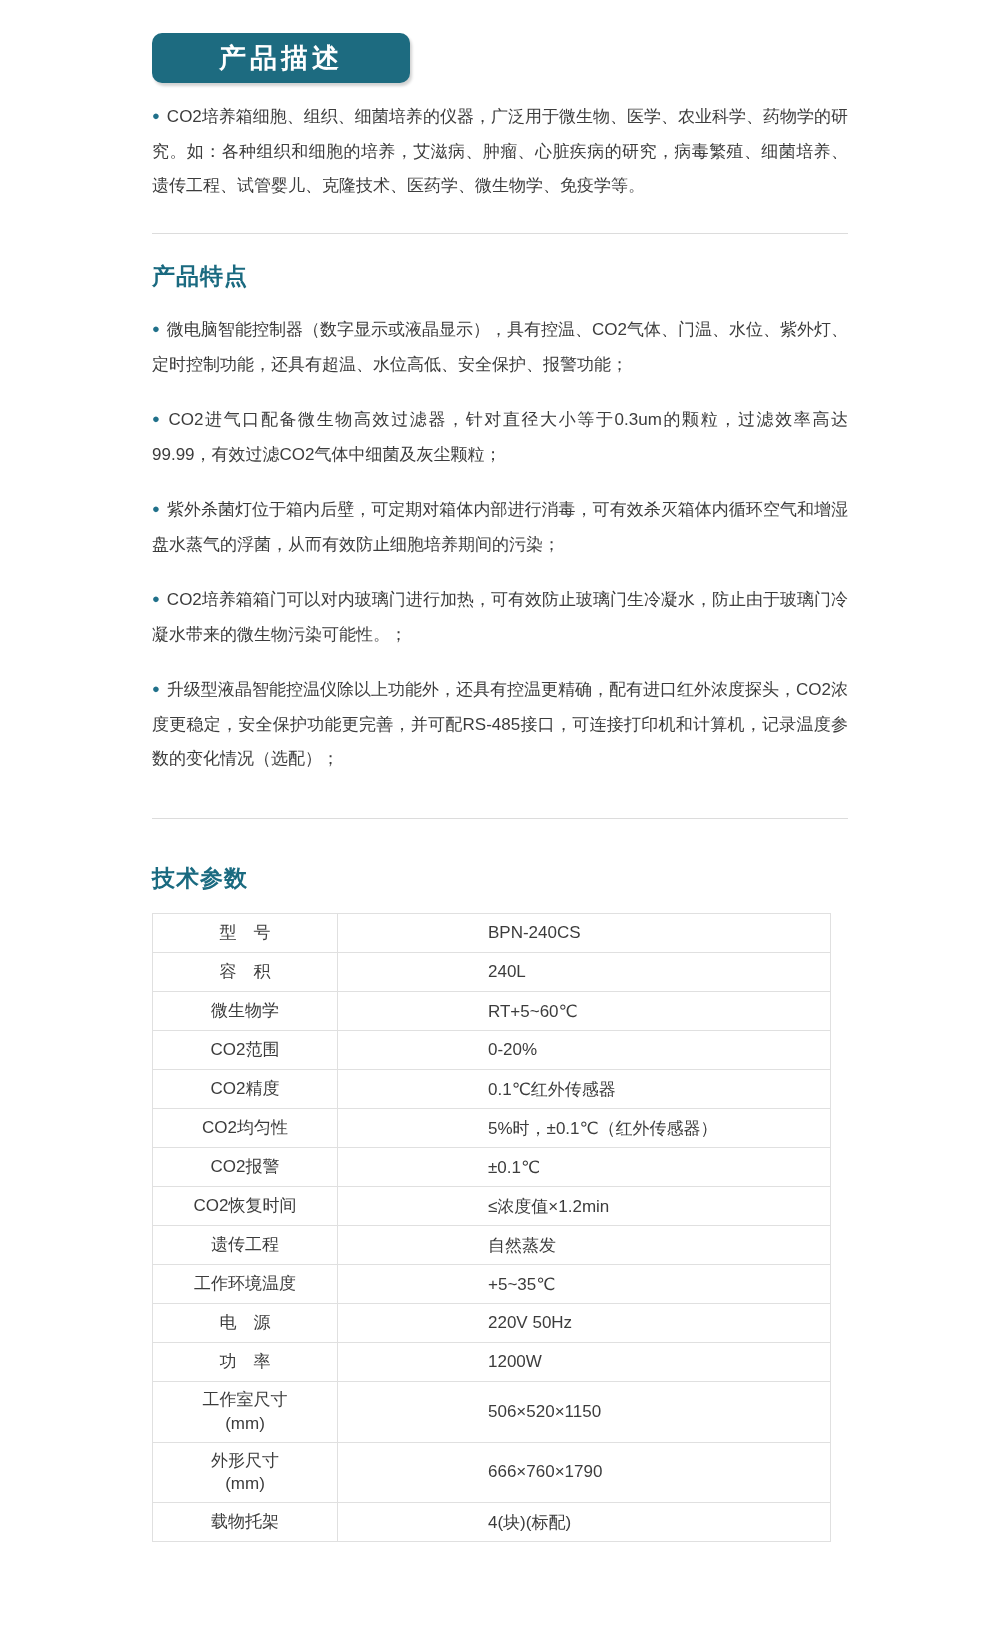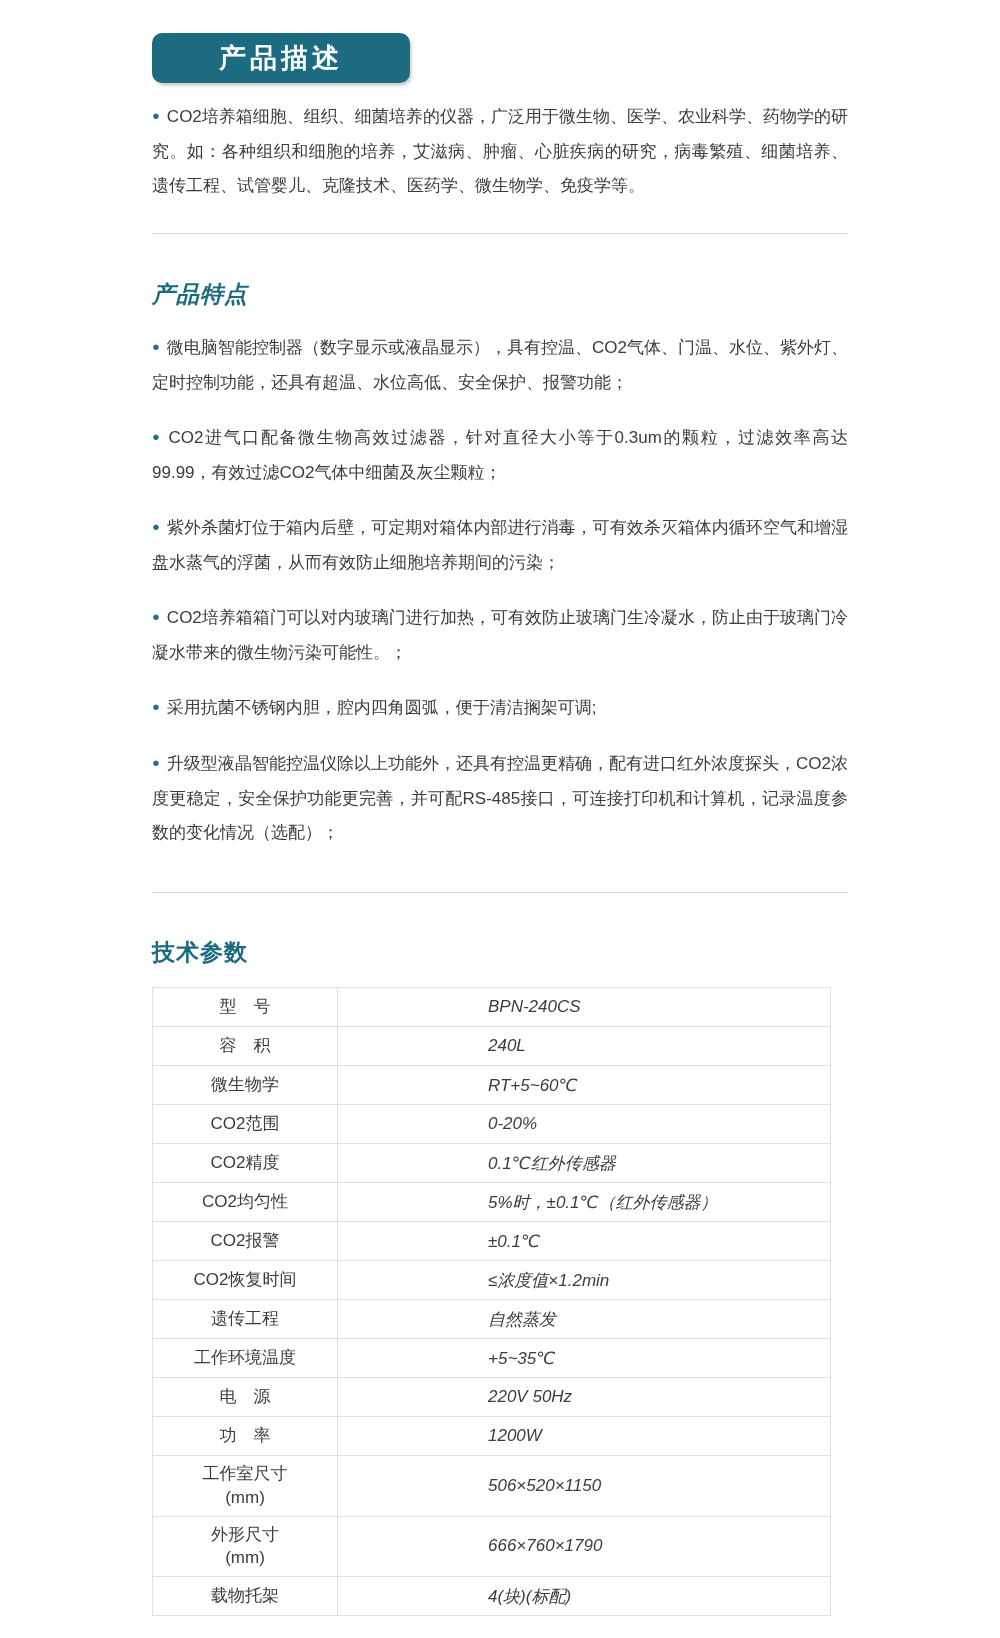--- a/index.html
+++ b/index.html
@@ -27,21 +27,21 @@
     box-shadow: 2px 3px 3px rgba(0,0,0,0.18);
     border-radius: 10px;
   }
   .section-title {
     color: #1a6a80;
     font-size: 23px;
     font-weight: bold;
     letter-spacing: 1px;
   }
   .title-usage   { margin-top: 33px; }
-  .title-features{ margin-top: 45px; font-style: italic; }
+  .title-features{ margin-top: 27px; }
   .title-specs   { margin-top: 44px; }
   .para-list, .feature-list { list-style: none; }
   .para, .feature {
     font-size: 17px;
     line-height: 34px;
     color: #3c3c3c;
     text-align: justify;
   }
   .para   { margin-top: 17px; }
   .feature{ margin-top: 21px; }
@@ -73,21 +73,20 @@
   td.spec-label {
     width: 185px;
     text-align: center;
     white-space: pre-line;
     line-height: 1.4;
     padding: 6px 4px;
   }
   td.spec-value {
     padding: 6px 8px 6px 150px;
     text-align: left;
-    font-style: italic;
   }
 </style>
 </head>
 <body>
 
 <div class="content">
 
   <div class="badge">
     <span>产品描述</span>
   </div>
@@ -105,21 +104,20 @@
   <ul class="feature-list">
 
       <li class="feature"><span class="dot">●</span><span>微电脑智能控制器（数字显示或液晶显示），具有控温、CO2气体、门温、水位、紫外灯、定时控制功能，还具有超温、水位高低、安全保护、报警功能；</span></li>
 
       <li class="feature"><span class="dot">●</span><span>CO2进气口配备微生物高效过滤器，针对直径大小等于0.3um的颗粒，过滤效率高达 99.99，有效过滤CO2气体中细菌及灰尘颗粒；</span></li>
 
       <li class="feature"><span class="dot">●</span><span>紫外杀菌灯位于箱内后壁，可定期对箱体内部进行消毒，可有效杀灭箱体内循环空气和增湿盘水蒸气的浮菌，从而有效防止细胞培养期间的污染；</span></li>
 
       <li class="feature"><span class="dot">●</span><span>CO2培养箱箱门可以对内玻璃门进行加热，可有效防止玻璃门生冷凝水，防止由于玻璃门冷凝水带来的微生物污染可能性。；</span></li>
 
-      <li class="feature"><span class="dot">●</span><span>采用抗菌不锈钢内胆，腔内四角圆弧，便于清洁搁架可调;</span></li>
 
       <li class="feature"><span class="dot">●</span><span>升级型液晶智能控温仪除以上功能外，还具有控温更精确，配有进口红外浓度探头，CO2浓度更稳定，安全保护功能更完善，并可配RS-485接口，可连接打印机和计算机，记录温度参数的变化情况（选配）；</span></li>
     </ul>
 
   <hr class="divider divider-2">
 
   <h2 class="section-title title-specs">技术参数</h2>
 
   <table class="specs">
     <tbody>

